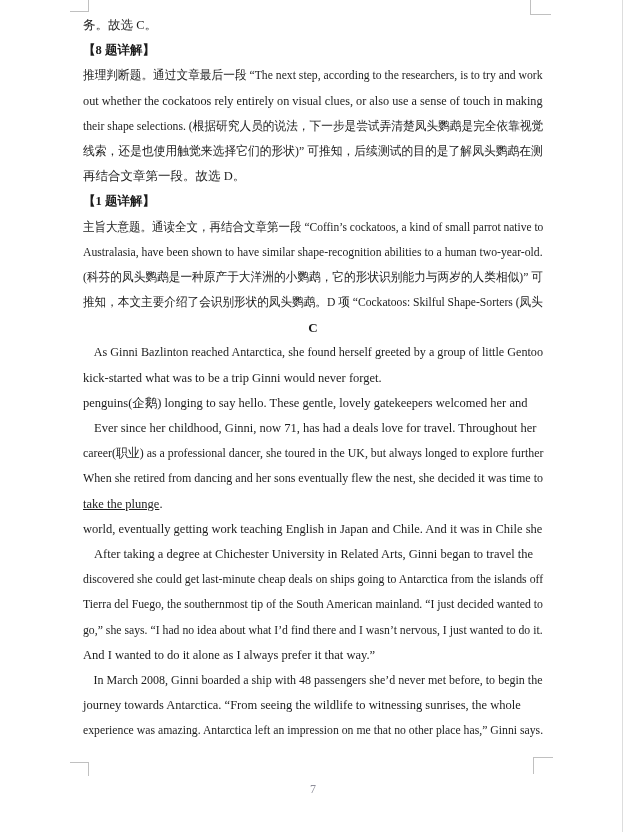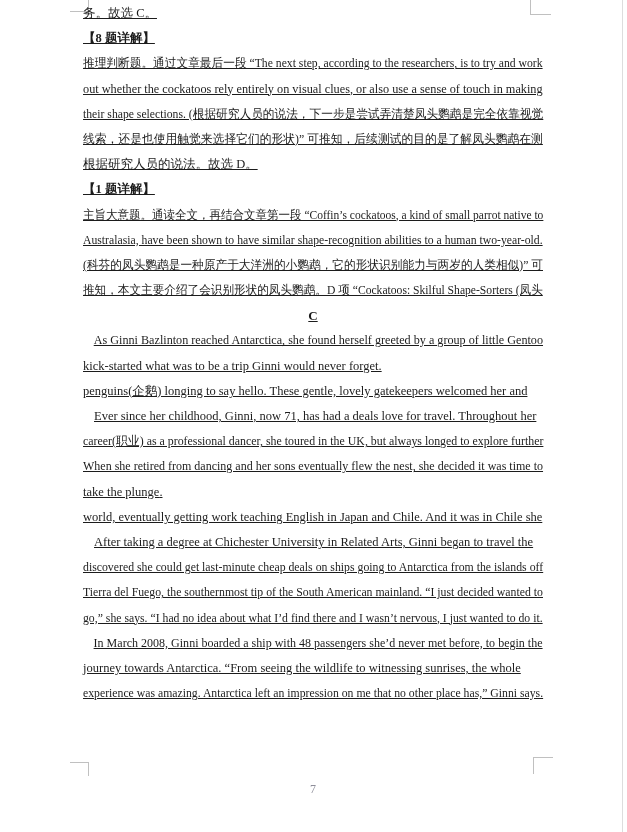--- a/index.html
+++ b/index.html
@@ -14,21 +14,21 @@
   .page{position:absolute;inset:0;background:#ffffff;}
   
   .page-edge{position:absolute;top:0;bottom:0;left:622px;width:1px;background:#dddddd;}
   
   .crop{position:absolute;}
   .crop.tl{left:70px;top:0;width:18px;height:11px;border-right:1px solid #c0c0c0;border-bottom:1px solid #c0c0c0;}
   .crop.tr{left:530px;top:0;width:20px;height:14px;border-left:1px solid #c0c0c0;border-bottom:1px solid #c0c0c0;}
   .crop.bl{left:70px;top:762px;width:18px;height:13px;border-right:1px solid #c0c0c0;border-top:1px solid #c0c0c0;}
   .crop.br{left:533px;top:757px;width:19px;height:16px;border-left:1px solid #c0c0c0;border-top:1px solid #c0c0c0;}
   .doc-body{
-    position:absolute;left:83px;top:1px;width:460px;text-decoration:underline;
+    position:absolute;left:83px;top:13px;width:460px;
   }
   .ln{
     height:25.2px;line-height:25.2px;
     font-size:12.5px;
     white-space:nowrap;
     transform-origin:0 50%;
   }
   .ln.bold{font-weight:bold;}
   .ln.center{text-align:center;font-weight:bold;font-size:13px;}
   .ln.indent{text-indent:11px;}
@@ -51,21 +51,21 @@
 
   <div class="doc-body">
 
     <div class="ln">务。故选 C。</div>
 
     <div class="ln bold">【8 题详解】</div>
     <div class="ln" style="transform: scaleX(0.934959);">推理判断题。通过文章最后一段 “The next step, according to the researchers, is to try and work</div>
     <div class="ln" style="transform: scaleX(0.98081);">out whether the cockatoos rely entirely on visual clues, or also use a sense of touch in making</div>
     <div class="ln" style="transform: scaleX(0.934959);">their shape selections. (根据研究人员的说法，下一步是尝试弄清楚凤头鹦鹉是完全依靠视觉</div>
     <div class="ln" style="transform: scaleX(0.942623);">线索，还是也使用触觉来选择它们的形状)” 可推知，后续测试的目的是了解凤头鹦鹉在测</div>
-    <div class="ln">根据研究人员的说法。故选 D。</div>
+    <div class="ln">再结合文章第一段。故选 D。</div>
 
     <div class="ln bold">【1 题详解】</div>
     <div class="ln" style="transform: scaleX(0.92);">主旨大意题。通读全文，再结合文章第一段 “Coffin’s cockatoos, a kind of small parrot native to</div>
     <div class="ln" style="transform: scaleX(0.936864);">Australasia, have been shown to have similar shape-recognition abilities to a human two-year-old.</div>
     <div class="ln" style="transform: scaleX(0.934959);">(科芬的凤头鹦鹉是一种原产于大洋洲的小鹦鹉，它的形状识别能力与两岁的人类相似)” 可</div>
     <div class="ln" style="transform: scaleX(0.929293);">推知，本文主要介绍了会识别形状的凤头鹦鹉。D 项 “Cockatoos: Skilful Shape-Sorters (凤头</div>
 
     <div class="ln center">C</div>
 
     <div class="ln indent" style="transform: scaleX(0.972516);">As Ginni Bazlinton reached Antarctica, she found herself greeted by a group of little Gentoo</div>
@@ -75,20 +75,21 @@
     <div class="ln indent">Ever since her childhood, Ginni, now 71, has had a deals love for travel. Throughout her</div>
     <div class="ln" style="transform: scaleX(0.950413);">career(职业) as a professional dancer, she toured in the UK, but always longed to explore further</div>
     <div class="ln" style="transform: scaleX(0.960334);">When she retired from dancing and her sons eventually flew the nest, she decided it was time to</div>
     <div class="ln"><span class="ul">take the plunge</span><span>.</span></div>
 
     <div class="ln">world, eventually getting work teaching English in Japan and Chile. And it was in Chile she</div>
     <div class="ln indent">After taking a degree at Chichester University in Related Arts, Ginni began to travel the</div>
     <div class="ln" style="transform: scaleX(0.942623);">discovered she could get last-minute cheap deals on ships going to Antarctica from the islands off</div>
     <div class="ln" style="transform: scaleX(0.942623);">Tierra del Fuego, the southernmost tip of the South American mainland. “I just decided wanted to</div>
     <div class="ln" style="transform: scaleX(0.938776);">go,” she says. “I had no idea about what I’d find there and I wasn’t nervous, I just wanted to do it.</div>
+    <div class="ln">And I wanted to do it alone as I always prefer it that way.”</div>
 
     <div class="ln indent" style="transform: scaleX(0.962343);">In March 2008, Ginni boarded a ship with 48 passengers she’d never met before, to begin the</div>
     <div class="ln">journey towards Antarctica. “From seeing the wildlife to witnessing sunrises, the whole</div>
     <div class="ln" style="transform: scaleX(0.938776);">experience was amazing. Antarctica left an impression on me that no other place has,” Ginni says.</div>
 
   </div>
 
   <div class="pageno">7</div>
 
 </div>

